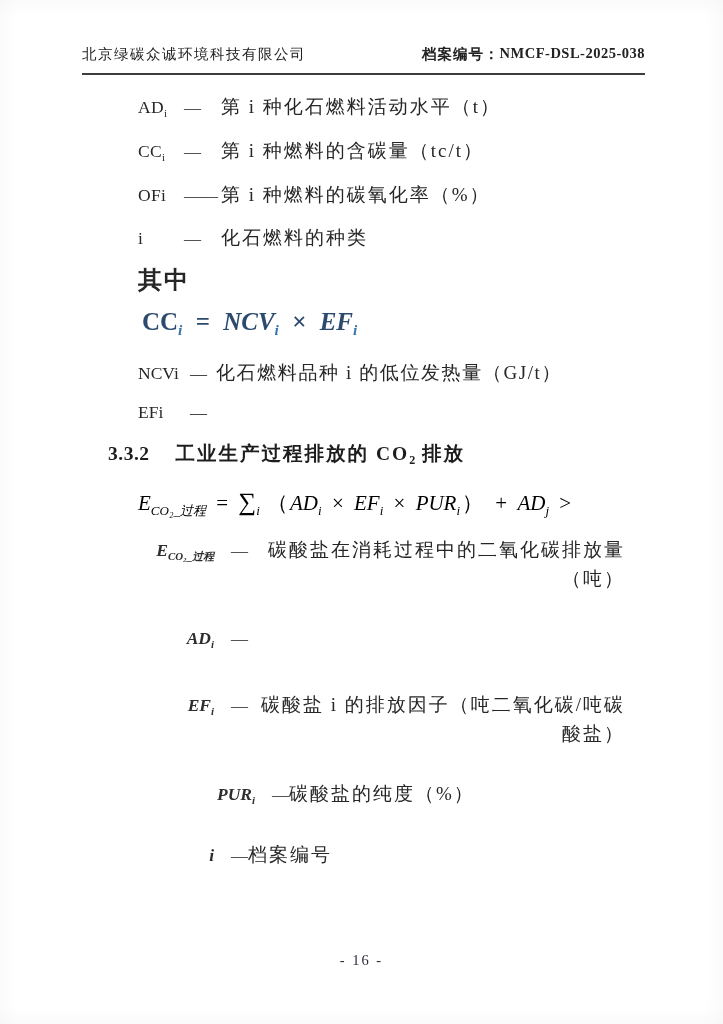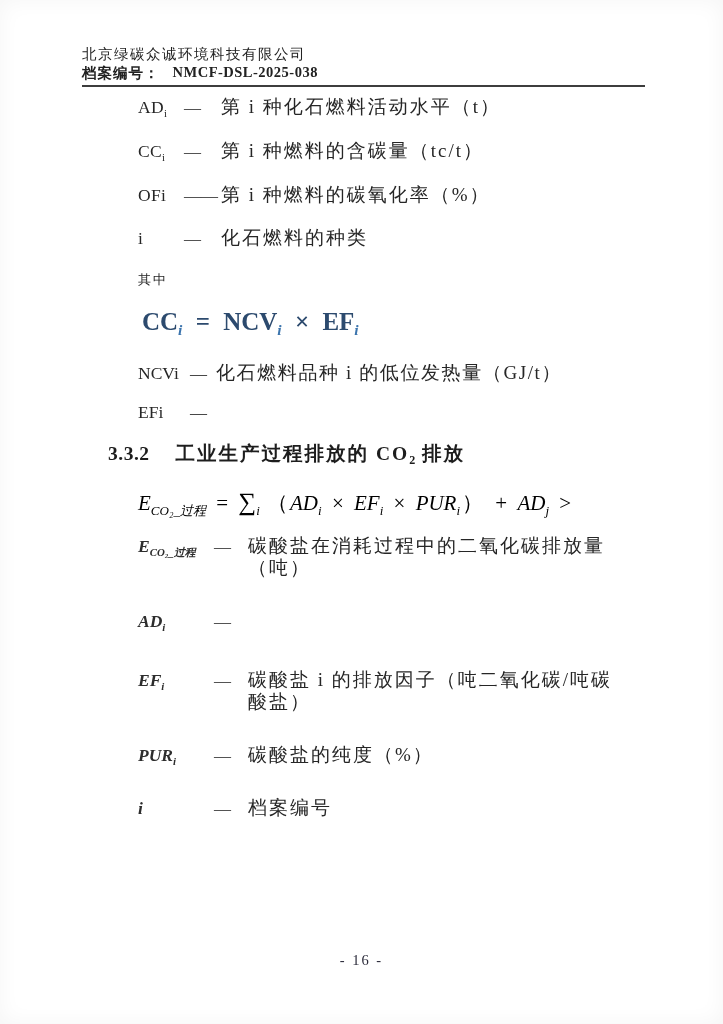--- a/index.html
+++ b/index.html
@@ -13,46 +13,46 @@
   }
   .page{
     position:absolute;inset:0;background:#fff;
     box-shadow:inset 0 0 22px rgba(0,0,0,0.045);
   }
   
   .hdr{
     position:absolute;top:45px;left:82px;right:78px;
     display:flex;justify-content:space-between;align-items:baseline;
     border-bottom:2px solid #3d3d3d;
-    padding-bottom:2px;
-    font-size:14.5px;color:#222;flex-direction:column;
+    padding-bottom:9px;
+    font-size:14.5px;color:#222;
   }
   .hdr .company{letter-spacing:1.5px;}
-  .hdr .fileno{display:flex;gap:13px;justify-content:center;}
+  .hdr .fileno{display:flex;gap:0;justify-content:center;}
   .hdr .fileno .label{letter-spacing:1px;font-weight:600;}
   .hdr .fileno .value{font-weight:700;letter-spacing:0.5px;}
   
   .content{position:absolute;top:88px;left:108px;width:517px;}
   .sb{font-size:0.62em;vertical-align:-0.35em;letter-spacing:0;}
   
   .defs1{margin-left:30px;}
   .def-row{display:flex;align-items:baseline;line-height:38px;font-size:19px;}
   .def-row .term{flex:0 0 46px;font-size:17.5px;letter-spacing:0.3px;}
   .def-row .dash{flex:0 0 37px;font-size:17px;color:#333;}
   .def-row .desc{letter-spacing:2px;font-size:19px;}
   
-  .among{margin-left:30px;line-height:34px;font-size:13px;letter-spacing:2px;}
+  .among{margin-left:30px;line-height:34px;font-size:24px;letter-spacing:2px;font-weight:bold;}
   
   .formula1{
     margin:7px 0 5px 34px;
     font-size:25px;line-height:36px;
     font-weight:700;color:#2c4a6e;
   }
   .formula1 .up{font-style:normal;}
-  .formula1 .it{text-align:center;}
+  .formula1 .it{font-style:italic;text-align:center;}
   .formula1 .op{margin:0 7px;font-style:normal;}
   .formula1 .sb{color:#3b74ad;font-style:italic;}
   
   .defs-ncv{margin-left:30px;}
   .ncv-row{display:flex;align-items:baseline;line-height:38px;font-size:19px;}
   .ncv-row .term{flex:0 0 52px;font-size:17.5px;}
   .ncv-row .dash{flex:0 0 26px;font-size:17px;}
   .ncv-row .desc{letter-spacing:1.6px;}
   
   .heading{
@@ -70,29 +70,29 @@
   .formula2{
     margin:6px 0 4px 30px;
     font-size:21px;line-height:42px;color:#000000;
     font-style:italic;font-weight:400;
   }
   .formula2 .op{margin:0 5px;font-style:normal;}
   .formula2 .sigma{font-size:25px;font-style:normal;}
   .formula2 .paren{font-style:normal;margin:0 2px;}
   
   .defs2{margin-top:4px;margin-left:30px;}
-  .def2-row{display:flex;align-items:baseline;line-height:22px;font-size:19px;}
+  .def2-row{display:flex;align-items:baseline;line-height:29px;font-size:19px;text-align:right;}
   .def2-row .term{
     flex:0 0 76px;font-style:italic;font-weight:600;
     font-size:17.5px;color:#2d2d2d;
   }
   .def2-row .dash{flex:0 0 34px;font-size:17px;color:#333;font-style:normal;}
   .def2-row .desc{letter-spacing:2px;}
   .mb-lg{margin-bottom:31px;}
-  .mb-md{margin-bottom:25px;}
+  .mb-md{margin-bottom:25px;margin-left:41px;}
   .mb-sm{margin-bottom:13px;}
   
   .footer{
     position:absolute;bottom:55px;left:0;width:100%;
     text-align:center;font-size:14.5px;color:#2b2b3a;letter-spacing:2px;
   }
 </style>
 </head>
 <body>
 

